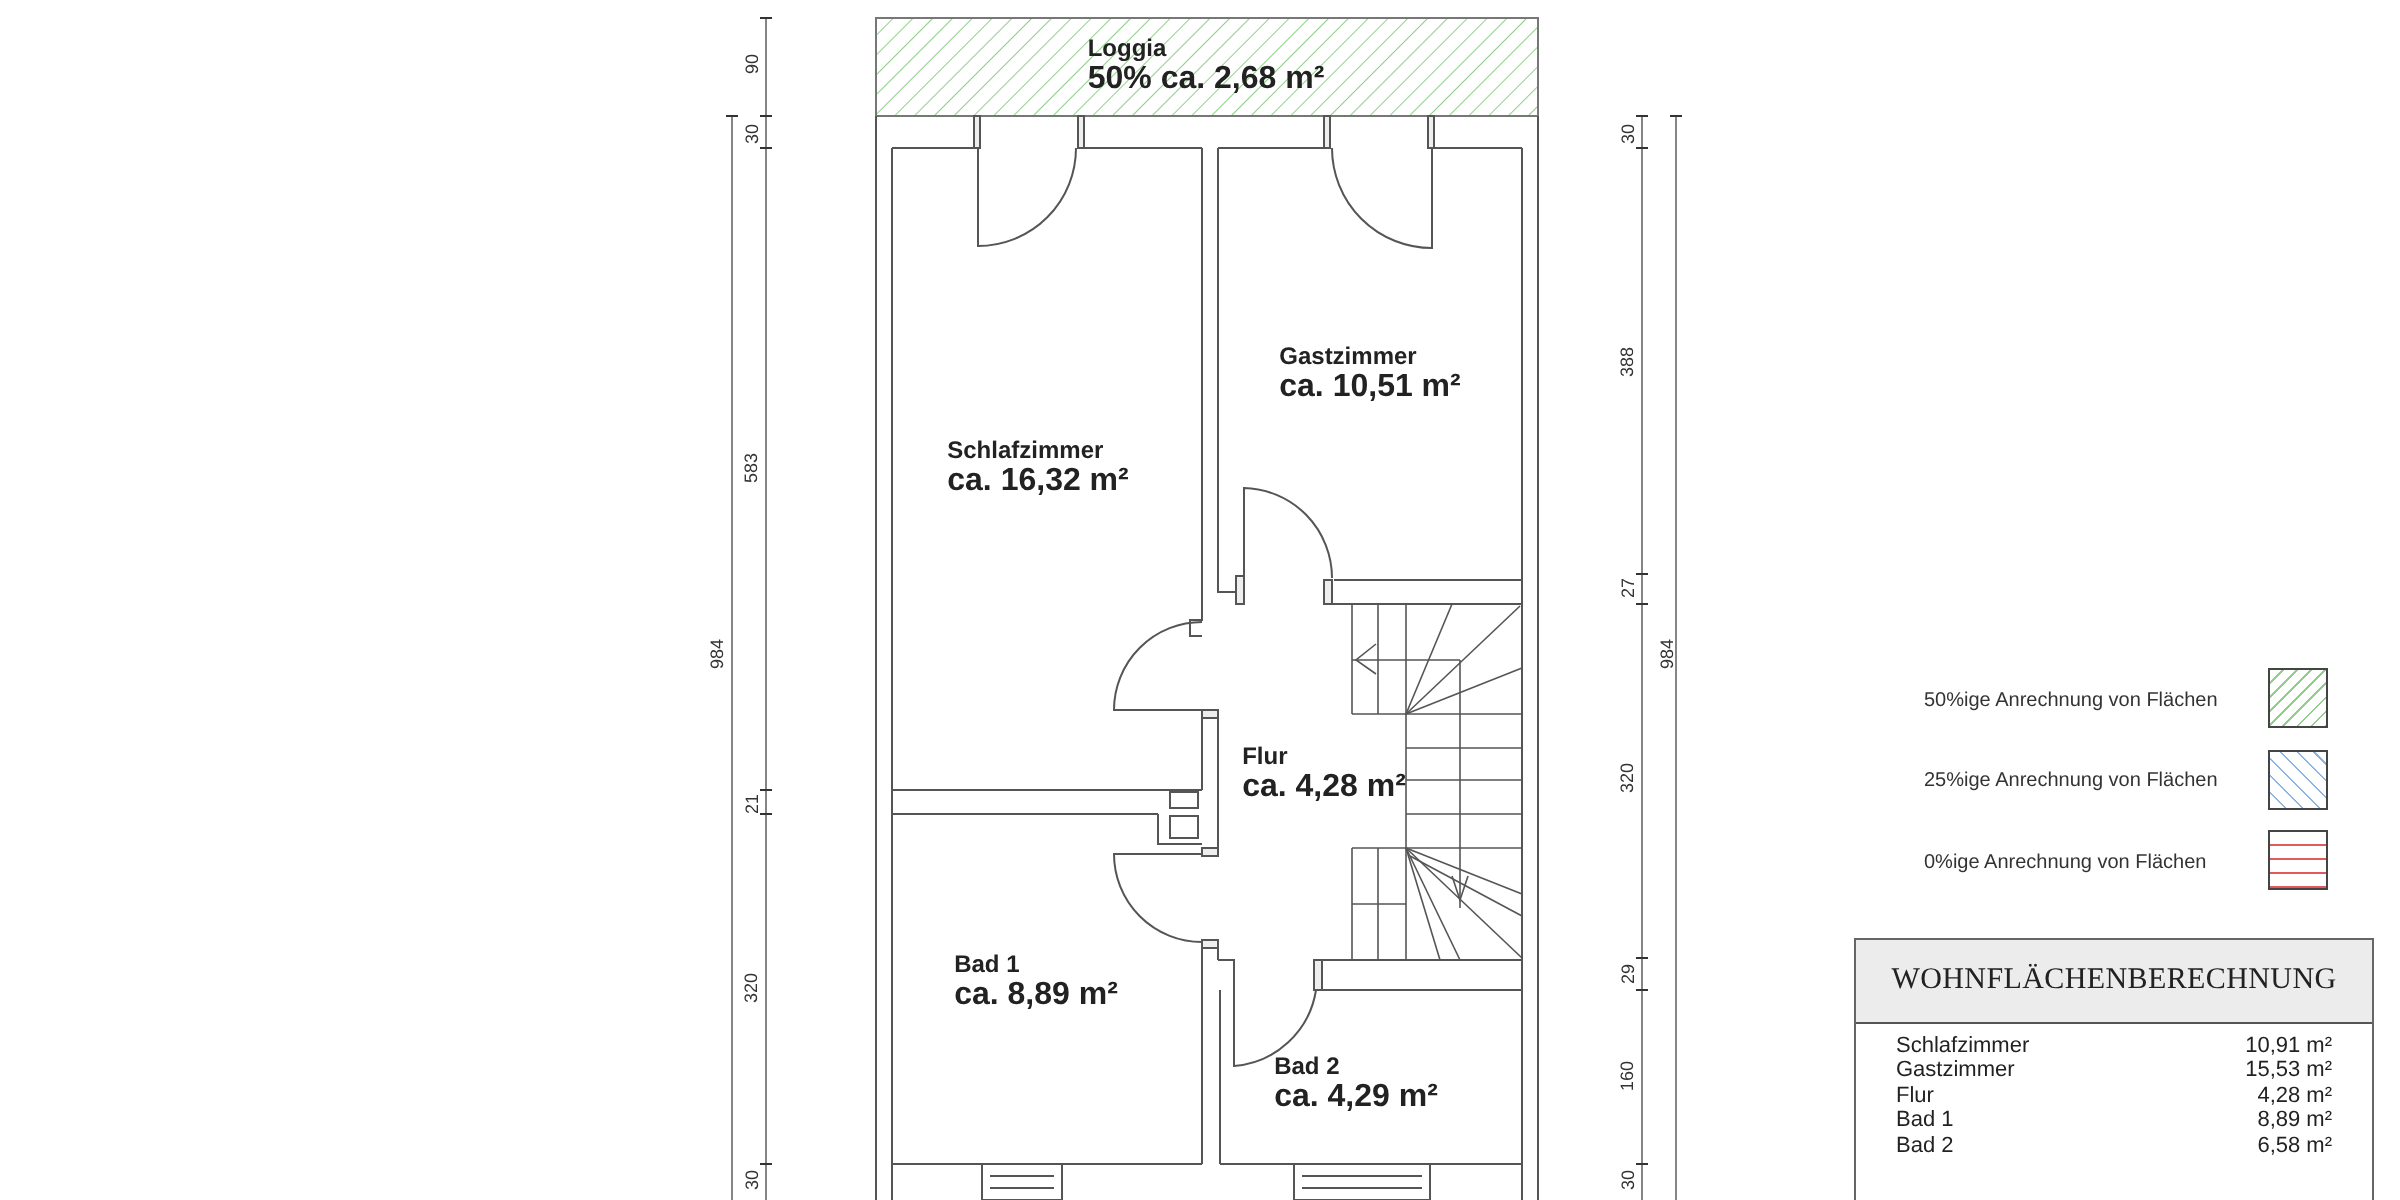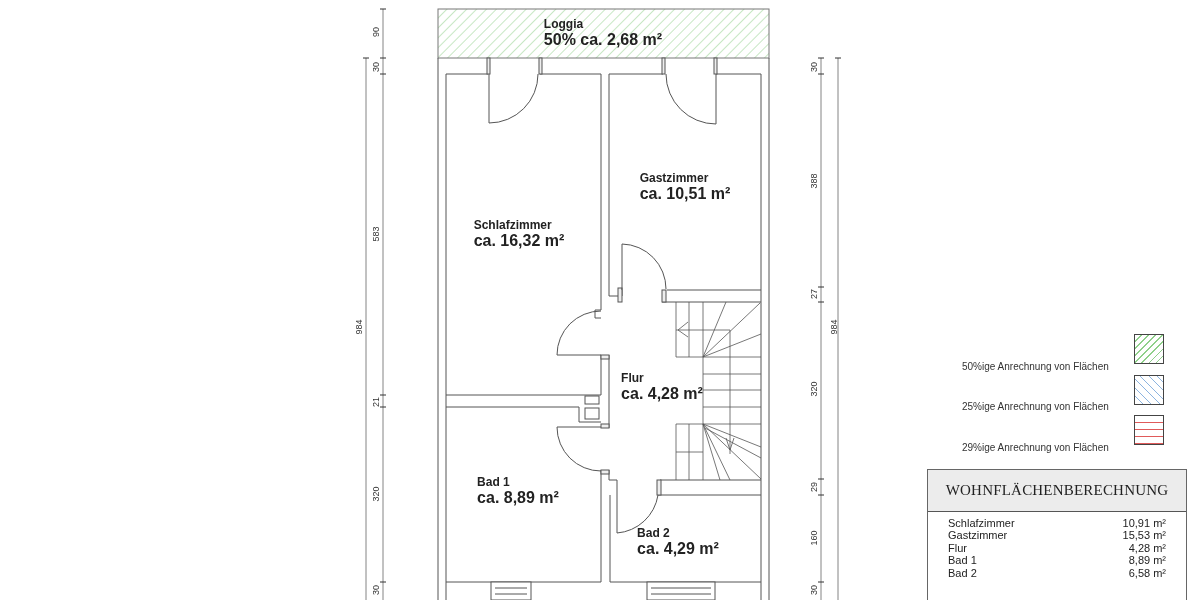--- a/index.html
+++ b/index.html
@@ -3,21 +3,21 @@
 <meta charset="utf-8">
 <style>
   html, body { margin:0; padding:0; }
   body { width:1200px; height:600px; background:#ffffff; position:relative; overflow:hidden;
          font-family:"Liberation Sans", sans-serif; color:#222; }
   #plan { position:absolute; left:0; top:0; }
   .room-label { position:absolute; transform:translateX(-50%); line-height:15px; }
   .room-name { font-weight:bold; font-size:12px; display:block; }
   .room-area { font-size:16px; display:block;font-weight:bold; }
   .dim-label { position:absolute; font-size:9px; color:#333; transform:rotate(-90deg); transform-origin:center; white-space:nowrap; }
-  .legend-row { position:absolute; left:962px; font-size:10px; color:#333;margin-top:16px; }
+  .legend-row { position:absolute; left:962px; font-size:10px; color:#333; }
   .legend-swatch { position:absolute; left:1134px; width:30px; height:30px; border:1px solid #444; box-sizing:border-box; }
   .sw-50 { background:repeating-linear-gradient(135deg, #fff 0 4px, #8fd08a 4px 5px); }
   .sw-25 { background:repeating-linear-gradient(45deg, #fff 0 5px, #8cb4e0 5px 6px); }
   .sw-0  { background:repeating-linear-gradient(180deg, #fff 0 6px, #e05a5a 6px 7px); }
   #calc { position:absolute; left:927px; top:469px; width:260px; height:140px; border:1px solid #666; box-sizing:border-box; background:#fff; }
   #calc-head { height:41px; background:#ececec; border-bottom:1px solid #555; font-size:15px; color:#222;
                display:flex; align-items:center; justify-content:center; letter-spacing:0.2px;font-family:Liberation Serif, serif; }
   #calc-rows { padding:5px 20px 0 20px; }
   .calc-row { display:flex; justify-content:space-between; font-size:11px; line-height:12.4px; color:#222; }
   .calc-row.last { border-bottom:1px solid #444; }
@@ -196,21 +196,21 @@
 <div class="dim-label" style="left:809px;top:482px;">29</div>
 <div class="dim-label" style="left:806px;top:533px;">160</div>
 <div class="dim-label" style="left:809px;top:585px;">30</div>
 <div class="dim-label" style="left:826px;top:322px;">984</div>
 
 <div>
   <div class="legend-row" style="top:345px;">50%ige Anrechnung von Flächen</div>
   <div class="legend-swatch sw-50" style="top:334px;"></div>
   <div class="legend-row" style="top:385px;">25%ige Anrechnung von Flächen</div>
   <div class="legend-swatch sw-25" style="top:375px;"></div>
-  <div class="legend-row" style="top:426px;">29%ige Anrechnung von Flächen</div>
+  <div class="legend-row" style="top:426px;">0%ige Anrechnung von Flächen</div>
   <div class="legend-swatch sw-0" style="top:415px;"></div>
 </div>
 
 <div id="calc">
   <div id="calc-head">WOHNFLÄCHENBERECHNUNG</div>
   <div id="calc-rows">
     <div class="calc-row">
       <span>Schlafzimmer</span>
       <span>10,91 m²</span>
     </div>

